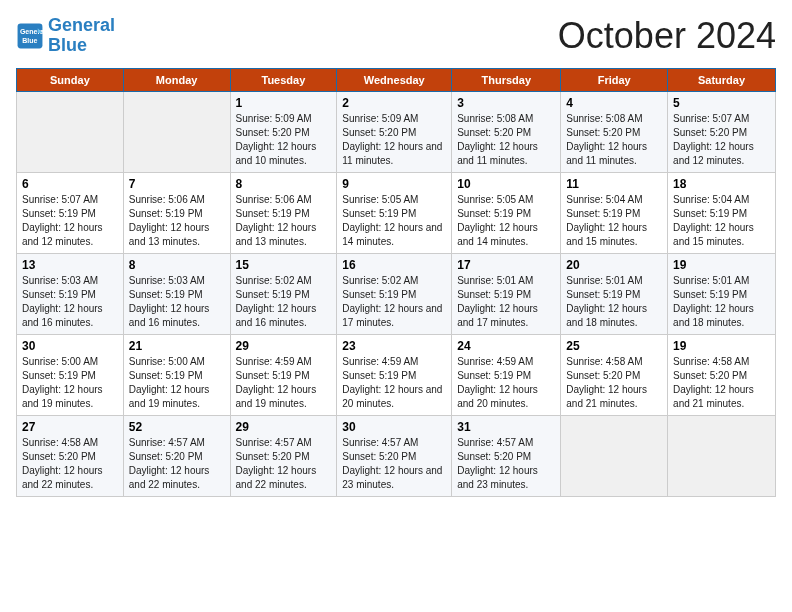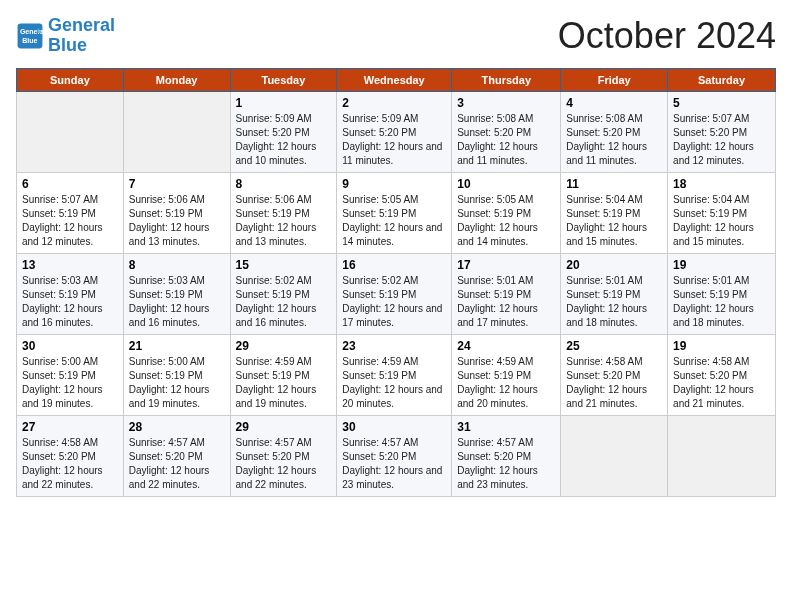--- a/index.html
+++ b/index.html
@@ -234,21 +234,21 @@
           <span class="day-num">19</span>
           <div class="day-detail">Sunrise: 4:58 AM<br>Sunset: 5:20 PM<br>Daylight: 12 hours and 21 minutes.</div>
         </td>
       </tr>
       <tr>
         <td>
           <span class="day-num">27</span>
           <div class="day-detail">Sunrise: 4:58 AM<br>Sunset: 5:20 PM<br>Daylight: 12 hours and 22 minutes.</div>
         </td>
         <td>
-          <span class="day-num">28</span>
+          <span class="day-num">52</span>
           <div class="day-detail">Sunrise: 4:57 AM<br>Sunset: 5:20 PM<br>Daylight: 12 hours and 22 minutes.</div>
         </td>
         <td>
           <span class="day-num">29</span>
           <div class="day-detail">Sunrise: 4:57 AM<br>Sunset: 5:20 PM<br>Daylight: 12 hours and 22 minutes.</div>
         </td>
         <td>
           <span class="day-num">30</span>
           <div class="day-detail">Sunrise: 4:57 AM<br>Sunset: 5:20 PM<br>Daylight: 12 hours and 23 minutes.</div>
         </td>

